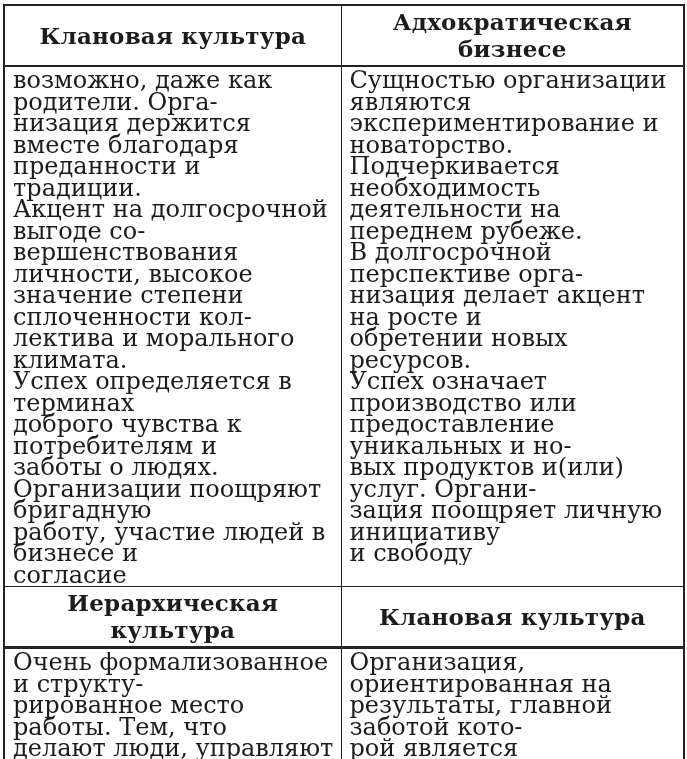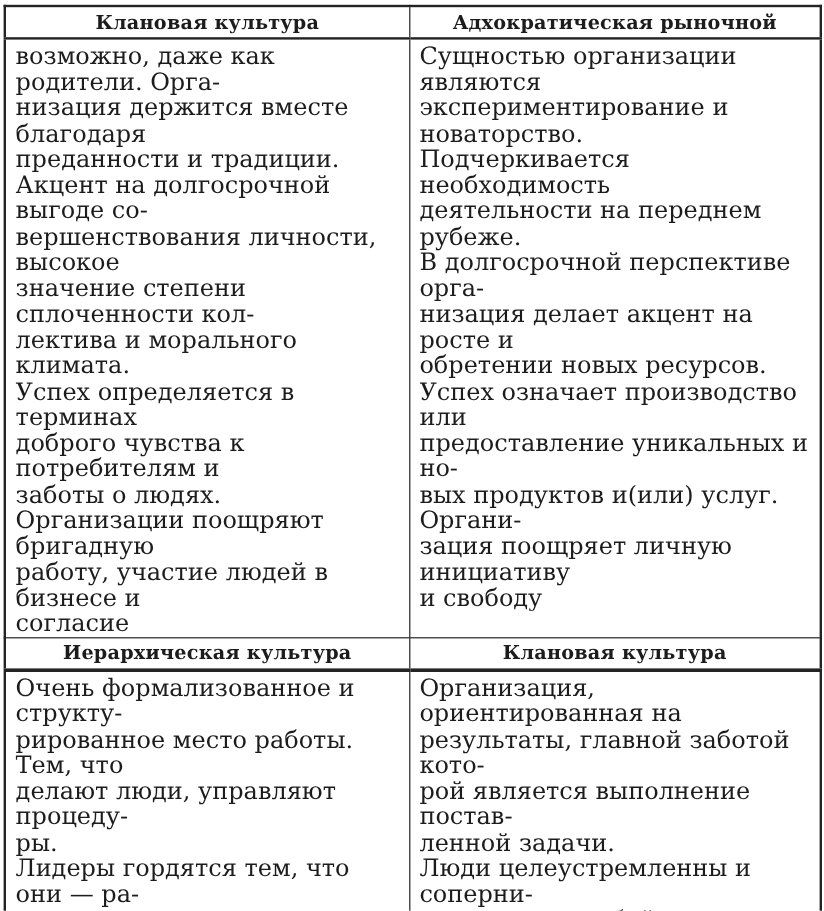--- a/index.html
+++ b/index.html
@@ -33,57 +33,57 @@
   col.col-left  { width: 337px; }
   col.col-right { width: 343px; }
   th, td {
     border: 1px solid #232323;
     vertical-align: top;
     box-sizing: border-box;
   }
   th {
     border-bottom-width: 2px;
     font-weight: bold;
-    font-size: 16px;
+    font-size: 23px;
     text-align: center;
     vertical-align: middle;
     padding: 2px 4px 3px 4px;
     height: 27px;
     letter-spacing: 0.2px;
   }
   tr.header-row-2 th {
     border-top-width: 1px;
     border-bottom-width: 3px;
     margin-left: 44px;
   }
   tr.body-row-top  { height: 280px; }
   tr.body-row-bottom td { height: auto; }
   td {
     padding: 3px 5px 0 8px;
   }
   .cell-text {
     white-space: pre-line;
-    font-size: 20px;
+    font-size: 24px;
     line-height: 21.5px;
     overflow: hidden;
   }
 </style>
 </head>
 <body>
 
 <div class="page">
   <table class="culture-table">
     <colgroup>
       <col class="col-left">
       <col class="col-right">
     </colgroup>
     <tbody>
       <tr class="header-row header-row-1">
         <th>Клановая культура</th>
-        <th>Адхократическая рыночной</th>
+        <th>Адхократическая бизнесе</th>
       </tr>
       <tr class="body-row body-row-top">
         <td>
           <div class="cell-text">возможно, даже как родители. Орга-
 низация держится вместе благодаря
 преданности и традиции.
 Акцент на долгосрочной выгоде со-
 вершенствования личности, высокое
 значение степени сплоченности кол-
 лектива и морального климата.

